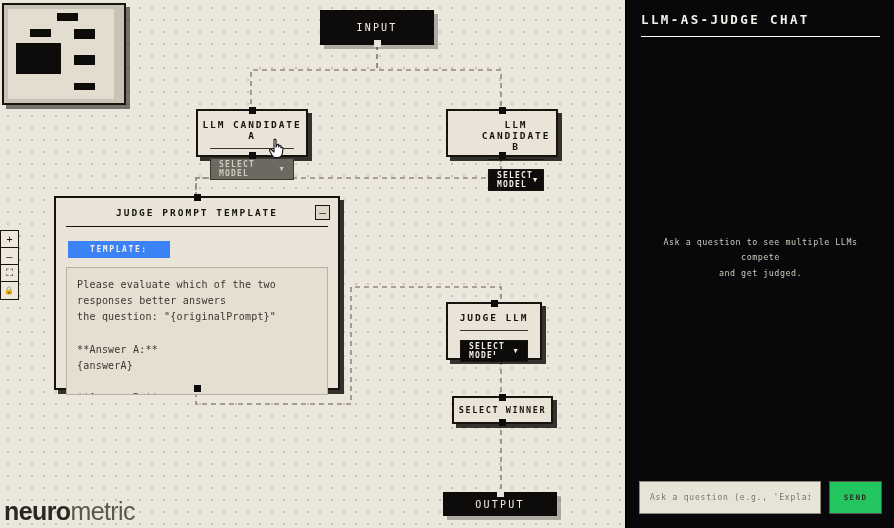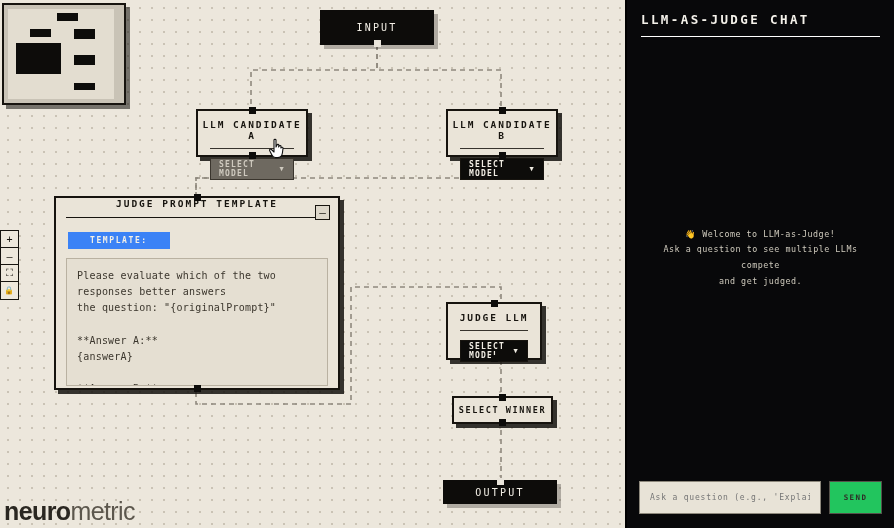--- a/index.html
+++ b/index.html
@@ -56,21 +56,21 @@
     position: absolute; width: 7px; height: 7px;
     background: #0d0c0a; border: 1px solid #0d0c0a;
     left: 50%; margin-left: -3.5px; z-index: 6;
   }
   .handle.top { top: -4px; }
   .handle.bot { bottom: -4px; }
   .handle.hollow { background: #ece7dc; border: 2px solid #e9e4da; }
 
   
   #tpl { position: absolute; left: 54px; top: 196px; width: 286px; height: 194px; }
-  #tpl .tpl-head { position: relative; padding: 0 4px 8px; }
+  #tpl .tpl-head { position: relative; padding: 9px 4px 8px; }
   #tpl .tpl-title { text-align: center; font-size: 9.5px; font-weight: bold; letter-spacing: 2px; color: #17140f; }
   #tpl .collapse {
     position: absolute; right: 8px; top: 7px; width: 15px; height: 15px;
     border: 1px solid #17140f; background: #ddd7ca;
     display: flex; align-items: center; justify-content: center;
     font-size: 11px; line-height: 1; color: #17140f; cursor: pointer;
   }
   #tpl .tpl-divider { height: 1px; background: #17140f; margin: 0 10px 10px; }
   .tpl-badge {
     display: inline-block; background: #3b82f6; color: #f3efe6;
@@ -184,21 +184,21 @@
       <div class="handle top"></div>
       <div class="node-title">LLM CANDIDATE A</div>
       <div class="node-divider"></div>
       <div class="select-box hover">
         <span>SELECT MODEL</span>
         <span class="select-caret">▼</span>
       </div>
       <div class="handle bot"></div>
     </div>
 
-    <div class="node node-card" style="left:446px; top:109px; width:112px; height:48px;">
+    <div class="node node-card" style="left:446px; top:109px; width:112px; height:48px;padding-left:28px;">
       <div class="handle top"></div>
       <div class="node-title">LLM CANDIDATE B</div>
       <div class="node-divider"></div>
       <div class="select-box">
         <span>SELECT MODEL</span>
         <span class="select-caret">▼</span>
       </div>
       <div class="handle bot"></div>
     </div>
 
@@ -235,21 +235,21 @@
       </div>
       <div class="handle bot"></div>
     </div>
 
     <div class="node node-card" style="left:452px; top:396px; width:101px; height:28px; display:flex; align-items:center; justify-content:center;">
       <div class="handle top"></div>
       <span style="font-size:8.5px; font-weight:bold; letter-spacing:1.6px; color:#17140f;">SELECT WINNER</span>
       <div class="handle bot"></div>
     </div>
 
-    <div class="node node-black" style="left:443px; top:480px; width:114px; height:24px;">
+    <div class="node node-black" style="left:443px; top:492px; width:114px; height:24px;">
       <div class="handle top hollow"></div>
       <span>OUTPUT</span>
     </div>
 
     <div id="minimap">
       <div class="mm-inner">
         <div class="mm-node" style="left:46%; top:4%;  width:20%; height:9%;"></div>
         <div class="mm-node" style="left:21%; top:22%; width:20%; height:9%;"></div>
         <div class="mm-node" style="left:62%; top:22%; width:20%; height:11%;"></div>
         <div class="mm-node" style="left:8%;  top:38%; width:42%; height:34%;"></div>
@@ -278,21 +278,20 @@
   </div>
 
   <div id="chat">
     <div class="ch-head">
       <div class="ch-title">LLM-AS-JUDGE CHAT</div>
       <div class="ch-rule"></div>
     </div>
 
     <div class="ch-body">
       <div class="welcome">
-        <div>👋 Welcome to LLM-as-Judge!</div>
         <div>Ask a question to see multiple LLMs compete</div>
         <div>and get judged.</div>
       </div>
     </div>
 
     <div class="ch-foot">
       <input class="ch-input" type="text" placeholder="Ask a question (e.g., 'Explain qu" style="">
       <button class="ch-send">SEND</button>
     </div>
   </div>

